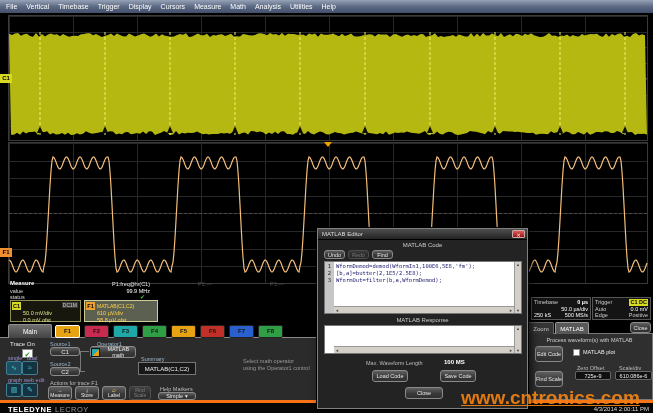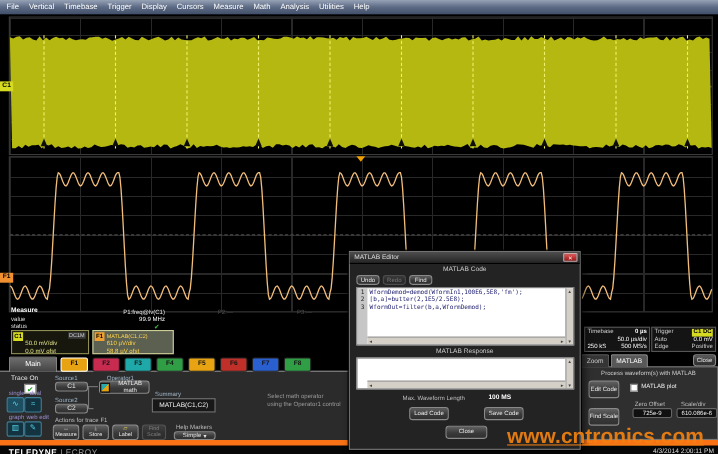--- a/index.html
+++ b/index.html
@@ -259,21 +259,21 @@
     </div>
     <span class="abs tinytxt" style="left:92px;top:31px;">Scale/div</span>
     <div class="abs valbox" style="left:88px;top:37px;width:37px;height:9px;">
       <span>610.086e-6</span>
     </div>
     <div class="abs btn" style="left:8px;top:37px;width:28px;height:16px;font-size:5.5px;line-height:6px;">
       <span>Find Scale</span>
     </div>
   </div>
 
-  <div class="abs" style="left:0;top:400px;width:653px;height:13px;background:#070707;border-top:5px solid #f97316;box-sizing:border-box;">
+  <div class="abs" style="left:0;top:400px;width:653px;height:13px;background:#070707;border-top:3px solid #f97316;box-sizing:border-box;">
     <span class="abs" style="left:8px;top:2px;font-size:7.5px;color:#fff;font-weight:bold;letter-spacing:.5px;">TELEDYNE</span>
     <span class="abs" style="left:55px;top:2px;font-size:7.5px;color:#9a9a9a;letter-spacing:.5px;">LECROY</span>
     <span class="abs" style="right:4px;top:3px;font-size:6px;color:#ddd;">4/3/2014 2:00:11 PM</span>
   </div>
 
   <div class="dialog">
     <div class="abs" style="left:0;top:0;width:100%;height:11px;background:linear-gradient(#4e4e4e,#242424);border-bottom:1px solid #000;box-sizing:border-box;">
       <span style="position:absolute;left:4px;top:1.5px;font-size:6px;color:#ddd;">MATLAB Editor</span>
       <span class="abs" style="right:2px;top:1px;width:13px;height:8px;background:linear-gradient(#e25b5b,#9c1515);border:1px solid #caa;border-radius:1px;color:#fff;font-size:5px;text-align:center;line-height:8px;box-sizing:border-box;">✕</span>
     </div>

